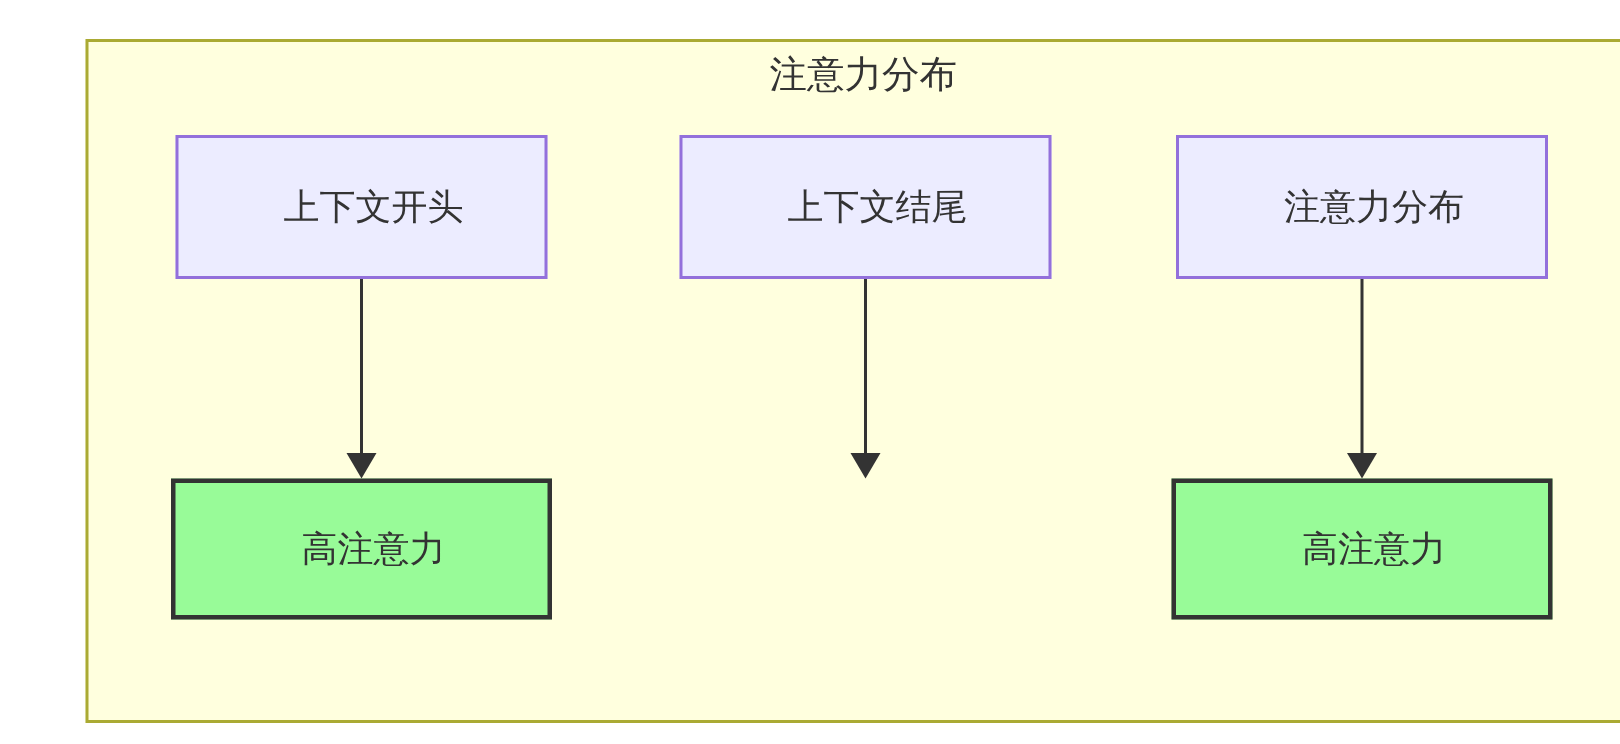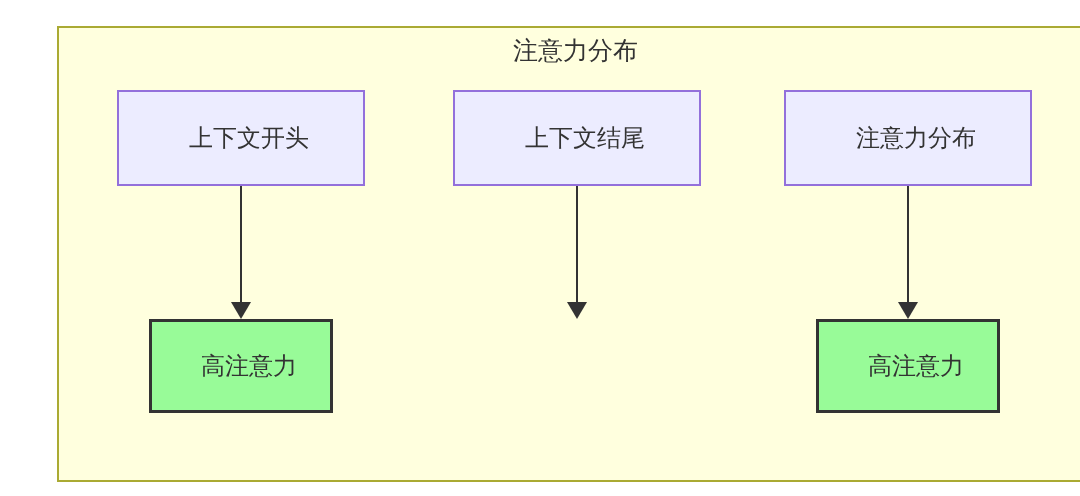--- a/index.html
+++ b/index.html
@@ -58,21 +58,21 @@
     text-align: center;
     padding-left: 16px;
   }
   .node.source {
     width: 248px;
     height: 96px;
     background: var(--node-bg, #ECECFF);
     border: 2px solid var(--node-border, #9370DB);
   }
   .node.result {
-    width: 184px;
+    width: 254px;
     height: 94px;
     border: 3px solid var(--result-border, #333333);
   }
   .node.result.high { background: var(--high-bg, #98FB98); }
   .node.result.low  { background: var(--low-bg, #FF9999); }
   .arrow {
     position: relative;
     width: 100%;
     height: 133px;
   }

